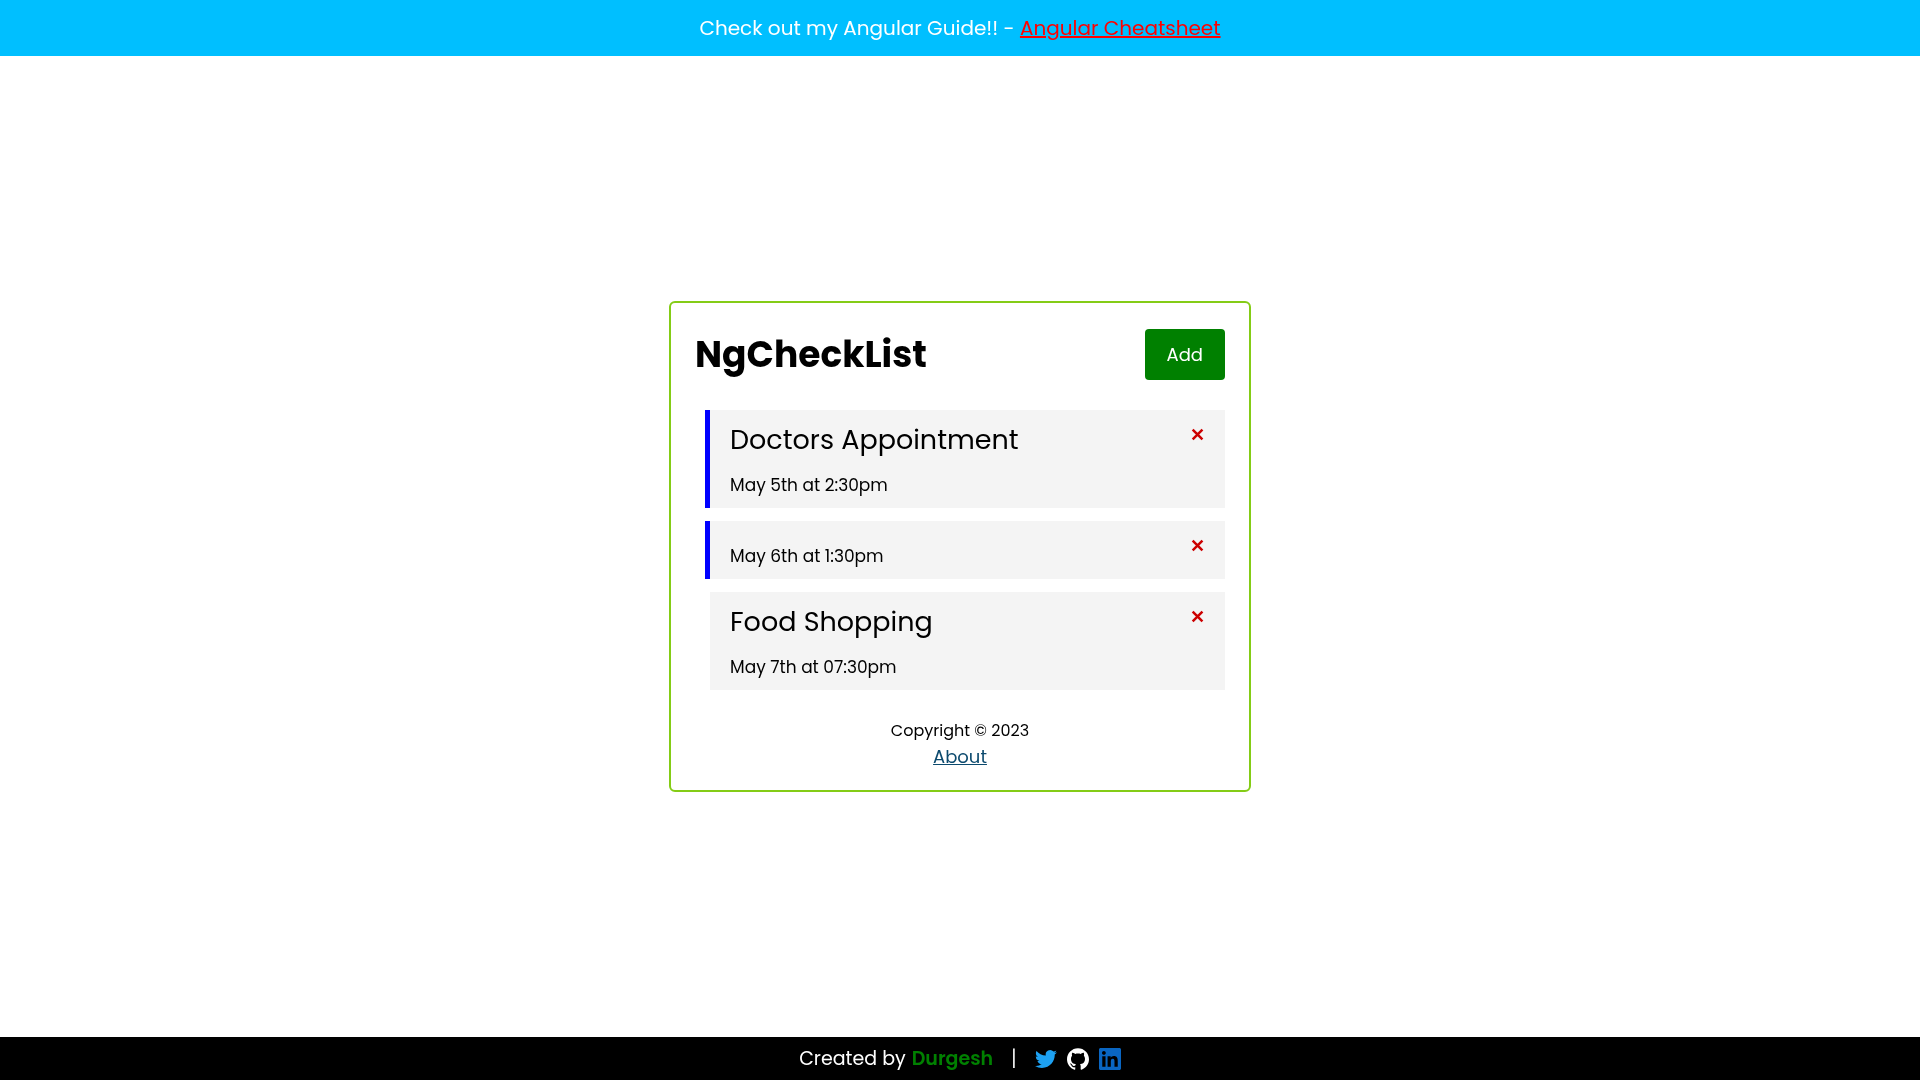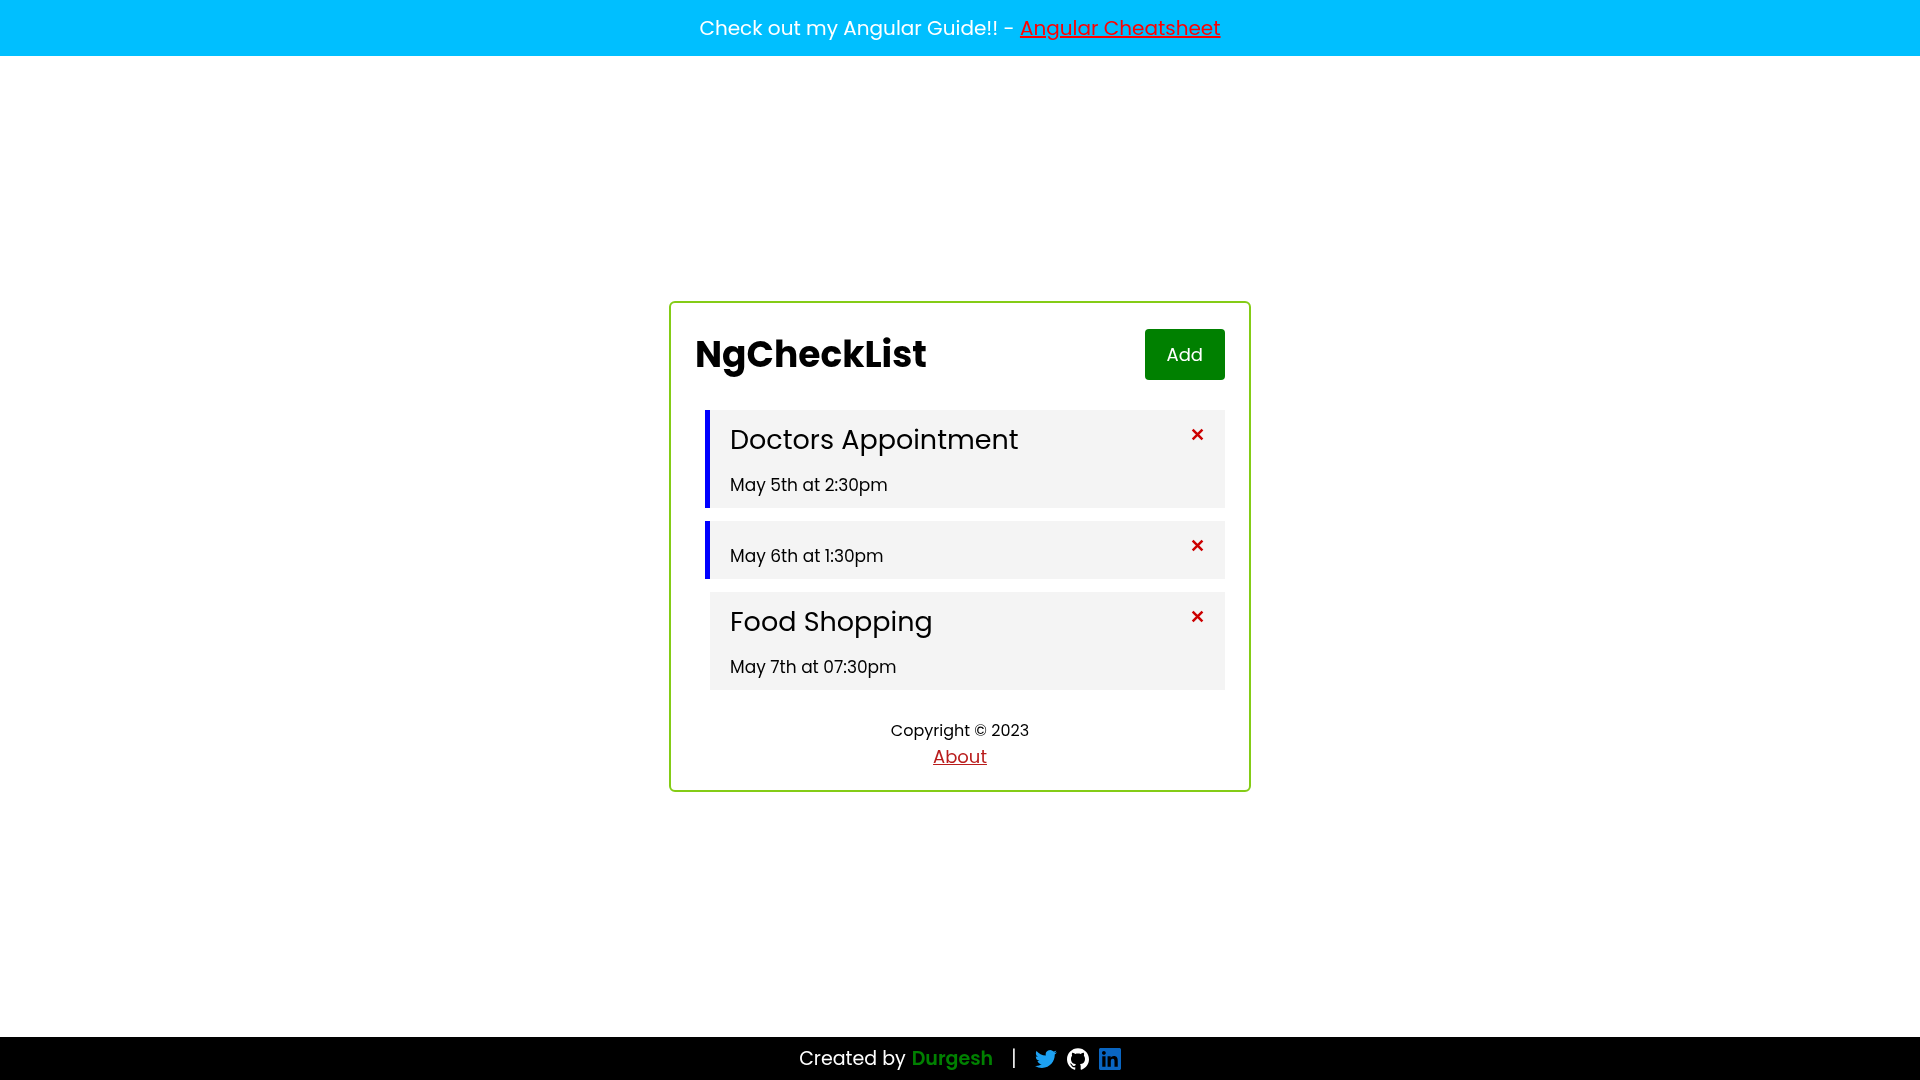--- a/index.html
+++ b/index.html
@@ -122,21 +122,21 @@
       text-align: center;
       margin-top: 28px;
     }
     
     .copyright {
       font-size: 16px;
       color: #000;
     }
     
     .about-link {
-      color: #b91c1c;
+      color: #0c4a6e;
       text-decoration: underline;
       font-size: 18px;
     }
     
     .page-footer {
       background: #000;
       color: white;
       display: flex;
       align-items: center;
       justify-content: center;

